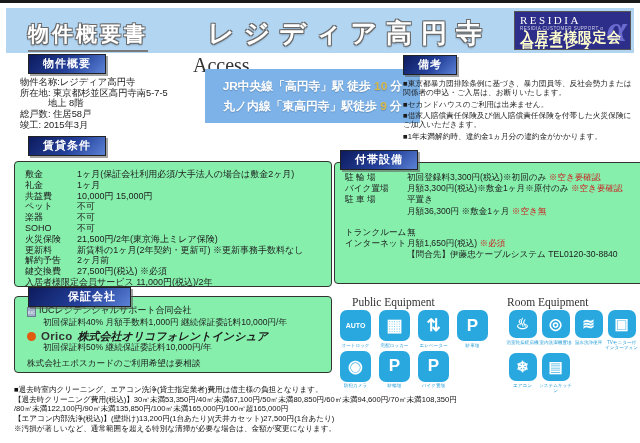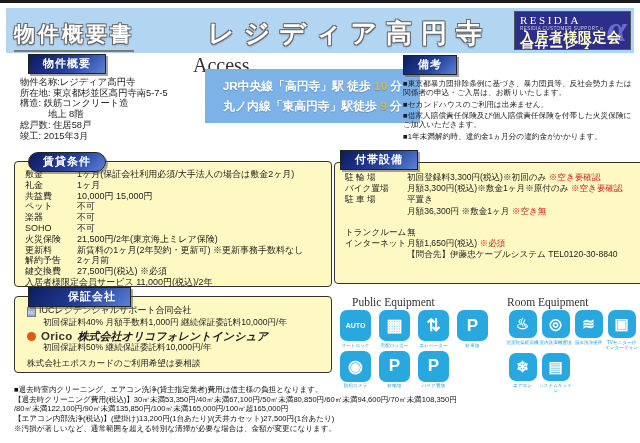--- a/index.html
+++ b/index.html
@@ -5,38 +5,38 @@
   * { margin:0; padding:0; box-sizing:border-box; }
   body { background:#e8e8e8; font-family:"Liberation Sans", sans-serif; }
   .page { position:relative; width:640px; height:443px; background:#fff; overflow:hidden;
           font-family:"Liberation Sans", sans-serif; color:#222; }
   .top-edge { position:absolute; left:0; top:0; width:640px; height:3px; background:#1a1a1a; }
 
   
   .band { position:absolute; left:6px; top:8px; width:628px; height:45px; background:#b2d5f2; }
   .outline-txt { color:#fff; font-weight:bold;
       text-shadow:1px 1px 0 #6a6a6a,-1px -1px 0 #6a6a6a,1px -1px 0 #6a6a6a,-1px 1px 0 #6a6a6a,0 2px 2px rgba(0,0,0,.25); }
-  .doc-title { position:absolute; left:8px; top:12px; font-size:21px; letter-spacing:3px;
+  .doc-title { position:absolute; left:22px; top:12px; font-size:21px; letter-spacing:3px;
       border-bottom:2px solid #7a7a7a; padding-bottom:2px; }
   .prop-title { position:absolute; left:202px; top:8px; font-size:26px; letter-spacing:9px; }
   .logo-box { position:absolute; right:3px; top:3px; width:117px; height:39px; background:#2d2d8a;
       border:1px solid #555; overflow:hidden; padding:3px 5px; }
   .logo-alpha { position:absolute; right:3px; top:-4px; font-family:"Liberation Serif",serif; font-style:italic;
       font-size:36px; color:#6b6bcf; font-weight:bold; }
   .logo-brand { position:relative; color:#fff; font-family:"Liberation Serif",serif; font-size:11px;
       letter-spacing:2.5px; line-height:11px; }
   .logo-sub { position:relative; color:#cfcfea; font-size:4.6px; letter-spacing:.4px; line-height:6px; }
   .logo-service { position:relative; color:#ffffcc; font-size:14px; font-weight:bold; line-height:10px; letter-spacing:.5px; }
 
   
   .tab { position:absolute; background:linear-gradient(135deg,#0d1b5e 0%,#24409a 55%,#5b82d6 100%);
       color:#fff; font-weight:bold; font-size:11px; line-height:11px; padding:3px 14px 4px;
       border:1px solid #222; box-shadow:2px 2px 0 rgba(90,90,90,.55); letter-spacing:1px; z-index:3; white-space:nowrap; }
 
-  .boxed { position:absolute; border:1px solid #333; border-radius:4px; background:#fef9c3; z-index:1; }
+  .boxed { position:absolute; border:1px solid #333; border-radius:4px; background:#86efac; z-index:1; }
 
   
   .ov-lines { position:absolute; left:20px; top:77px; width:180px; font-size:9.3px; line-height:10.7px;
       white-space:pre; color:#1c1c1c; }
 
   
   .access-h { position:absolute; left:193px; top:54px; font-family:"Liberation Serif",serif; font-size:20px; color:#333; }
   .access-box { position:absolute; left:205px; top:69px; width:215px; height:54px; background:#7cb2e8;
       color:#fff; font-weight:bold; font-size:11.8px; text-align:center; padding-top:7px; line-height:20px;
       text-shadow:0 1px 1px rgba(0,0,0,.2); }
@@ -98,37 +98,37 @@
     <div class="prop-title outline-txt">レジディア高円寺</div>
     <div class="logo-box">
       <div class="logo-alpha">α</div>
       <div class="logo-brand">RESIDIA</div>
       <div class="logo-sub">RESIDIA CUSTOMER SUPPORT α</div>
       <div class="logo-service">入居者様限定会員サービス</div>
     </div>
   </div>
 
   <div class="tab" style="left:28px; top:54px;">物件概要</div>
-  <div class="ov-lines"><div class="ov-line">物件名称:レジディア高円寺</div><div class="ov-line">所在地: 東京都杉並区高円寺南5-7-5</div><div class="ov-line">構造: 鉄筋コンクリート造</div><div class="ov-line">　　　地上 8階</div><div class="ov-line">総戸数: 住居58戸</div><div class="ov-line">竣工: 2015年3月</div></div>
+  <div class="ov-lines"><div class="ov-line">物件名称:レジディア高円寺</div><div class="ov-line">所在地: 東京都杉並区高円寺南5-7-5</div><div class="ov-line">　　　地上 8階</div><div class="ov-line">総戸数: 住居58戸</div><div class="ov-line">竣工: 2015年3月</div></div>
 
   <div class="access-h">Access</div>
   <div class="access-box">
     <div><span>JR中央線「高円寺」駅 徒歩 </span><span class="gold">10</span><span> 分</span></div>
     <div><span>丸ノ内線「東高円寺」駅徒歩 </span><span class="gold">9</span><span> 分</span></div>
   </div>
 
   <div class="tab" style="left:403px; top:55px;">備考</div>
   <div class="remarks">
       <div class="remark-item">■東京都暴力団排除条例に基づき、暴力団員等、反社会勢力または関係者の申込・ご入居は、お断りいたします。</div>
       <div class="remark-item">■セカンドハウスのご利用は出来ません。</div>
       <div class="remark-item">■借家人賠償責任保険及び個人賠償責任保険を付帯した火災保険にご加入いただきます。</div>
       <div class="remark-item">■1年未満解約時、違約金1ヵ月分の違約金がかかります。</div>
     </div>
 
-  <div class="tab" style="left:28px; top:152px;border-radius:10px;">賃貸条件</div>
+  <div class="tab" style="left:28px; top:136px;">賃貸条件</div>
   <div class="boxed rental-box">
     <div class="rental-in">
       <div>
           <div class="krow">
             <span class="klabel">敷金</span>
             <span class="kval">1ヶ月(保証会社利用必須/大手法人の場合は敷金2ヶ月)</span>
           </div>
           <div class="krow">
             <span class="klabel">礼金</span>
             <span class="kval">1ヶ月</span>

